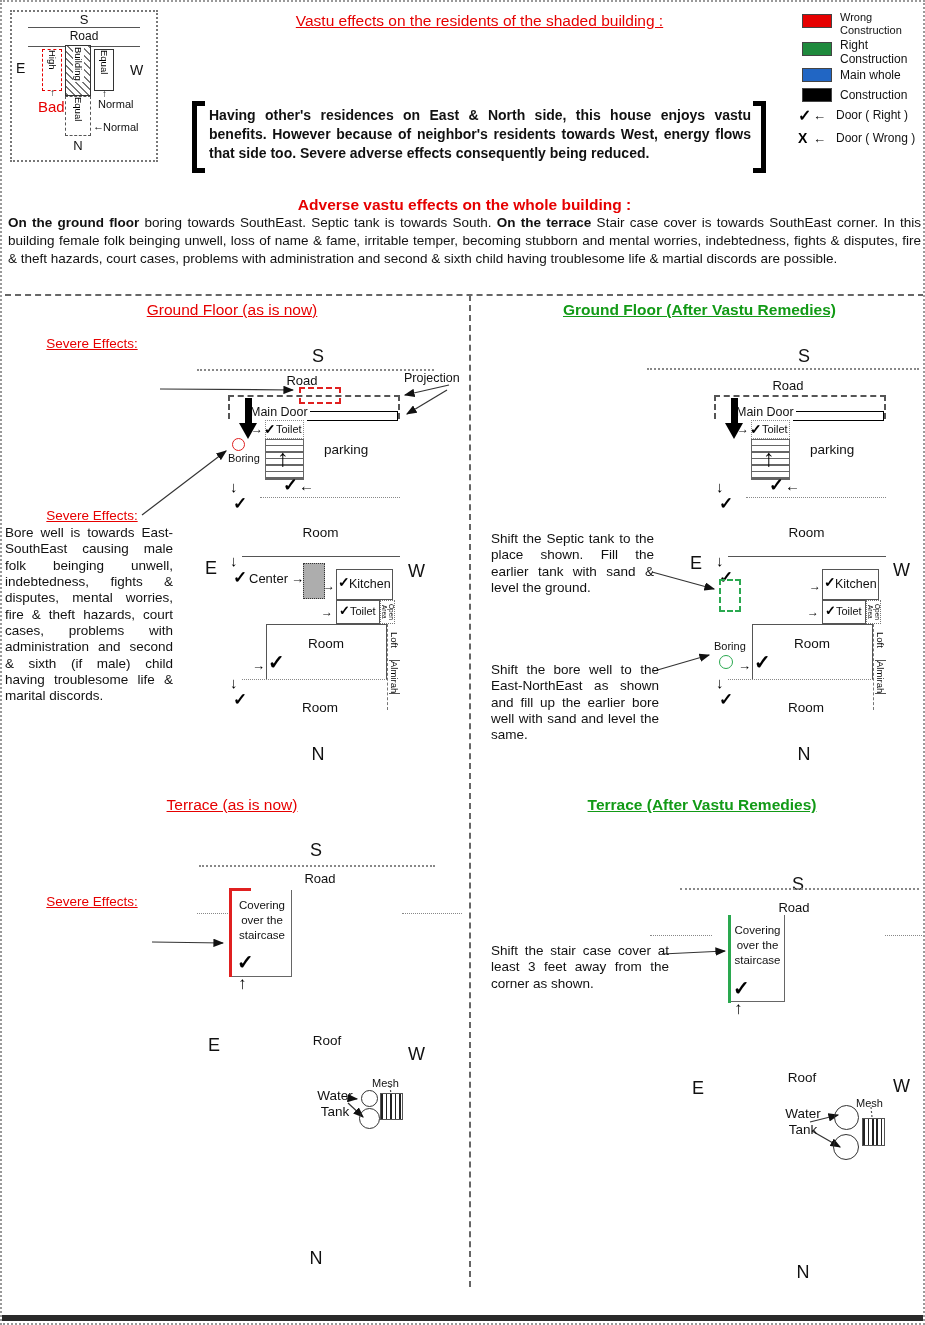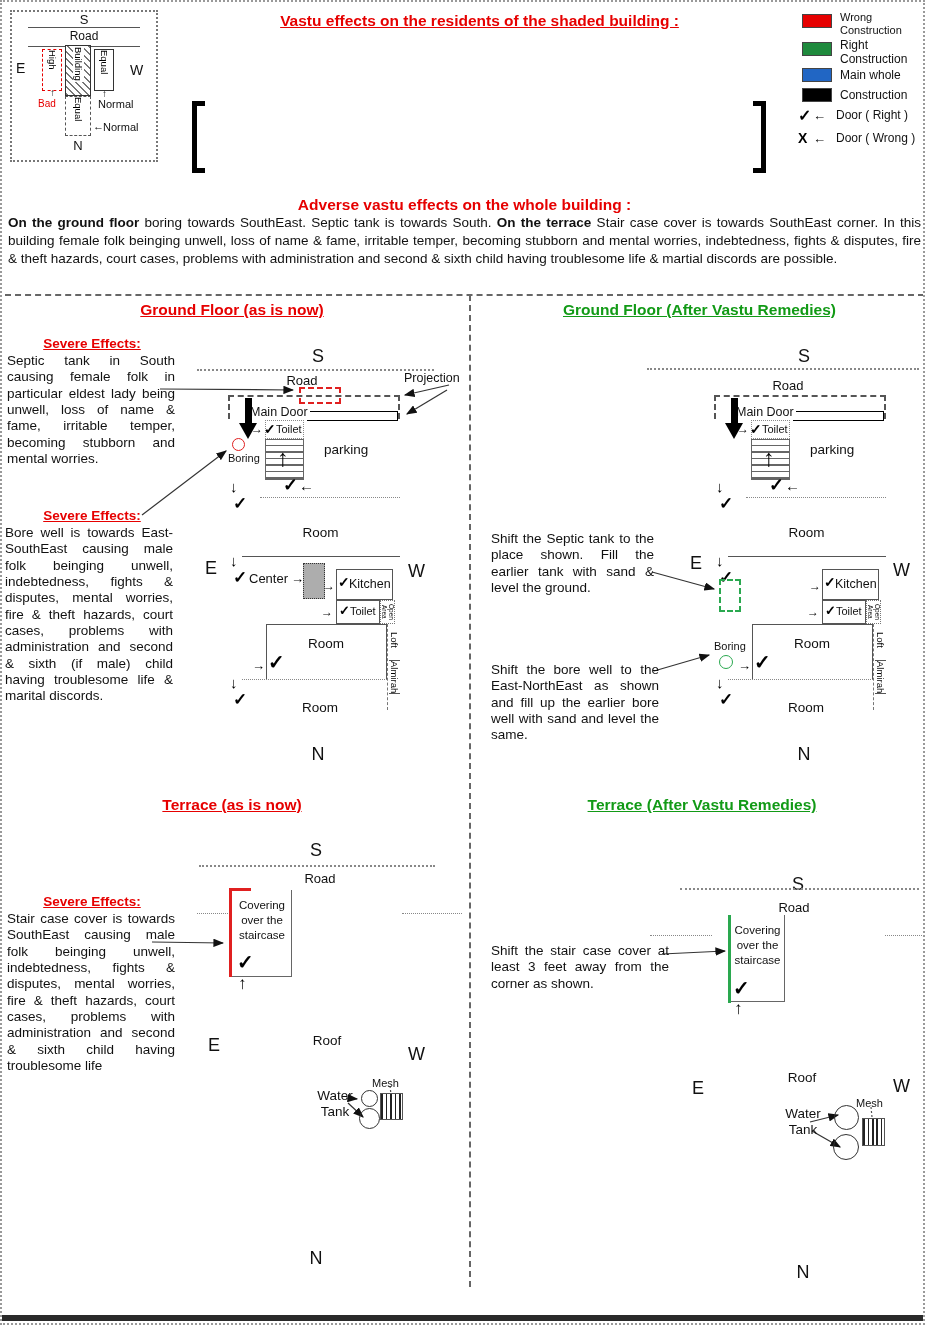--- a/index.html
+++ b/index.html
@@ -1,21 +1,21 @@
 <!DOCTYPE html>
 <html><head>
 <meta charset="utf-8">
 <style>
 *{margin:0;padding:0;box-sizing:border-box}
 body{font-family:"Liberation Sans",sans-serif;background:#fff}
 #page{position:relative;width:925px;height:1325px;background:#fff;border:2px dotted #999;overflow:hidden}
 .t{position:absolute;font-size:13.5px;color:#111;line-height:1.2}
 .jt{text-align:justify;line-height:1.21}
 .ctr{text-align:center}
-.rh{color:#e60000;font-weight:bold;text-decoration:underline}
+.rh{color:#e60000;font-weight:normal;text-decoration:underline}
 .gh{color:#129a16;font-weight:bold;text-decoration:underline}
 .cmp{position:absolute;font-size:18px;color:#111}
 .dot{position:absolute;border-top:2px dotted #888}
 .sol{position:absolute;border-top:1.5px solid #555}
 .box{position:absolute}
 .ck{position:absolute;font-weight:bold;font-size:17px;color:#000}
 .aw{position:absolute;font-weight:bold;color:#000}
 .rot{writing-mode:vertical-rl;display:inline-block}
 .stairs{position:absolute;background:repeating-linear-gradient(to bottom,#fff 0 5px,#666 5px 6.5px);border:1px solid #666}
 .mesh{position:absolute;background:repeating-linear-gradient(to right,#222 0 1.5px,#fff 1.5px 4.5px);border:1px solid #555}
@@ -67,21 +67,21 @@
     <div class="box" style="left:40px;top:47px;width:20px;height:42px;border:1.5px dashed #e60000;text-align:center">
       <span class="rot" style="font-size:9.5px">High</span>
     </div>
     <div class="hatch" style="left:63px;top:43px;width:26px;height:51px;text-align:center">
       <span class="rot" style="font-size:9.5px;background:#fff;padding:1px 0">Building</span>
     </div>
     <div class="box" style="left:92px;top:47px;width:20px;height:42px;border:1px solid #333;text-align:center">
       <span class="rot" style="font-size:9.5px">Equal</span>
     </div>
     <div class="aw" style="left:48px;top:85px;font-size:10px">↑</div>
-    <div class="t" style="left:36px;top:96px;font-size:10px;color:#e60000">Bad</div>
+    <div class="t" style="left:36px;top:96px;font-size:15px;color:#e60000">Bad</div>
     <div class="aw" style="left:100px;top:86px;font-size:10px">↑</div>
     <div class="t" style="left:96px;top:96px;font-size:11px">Normal</div>
     <div class="box" style="left:63px;top:94px;width:26px;height:40px;border:1.5px dashed #555;text-align:center">
       <span class="rot" style="font-size:9.5px">Equal</span>
     </div>
     <div class="aw" style="left:91px;top:118px;font-size:11px">←</div>
     <div class="t" style="left:101px;top:119px;font-size:11px">Normal</div>
     <div class="t ctr" style="left:60px;top:136px;width:32px;font-size:13px">N</div>
   </div>
 
@@ -98,29 +98,29 @@
     <div class="t" style="left:838px;top:86px;width:85px;font-size:12px">Construction</div>
     <div class="ck" style="left:796px;top:104px;font-size:16px">✓</div>
     <div class="aw" style="left:811px;top:106px;font-size:13px">←</div>
     <div class="t" style="left:834px;top:106px;width:90px;font-size:12px">Door ( Right )</div>
     <div class="aw" style="left:796px;top:128px;font-size:14px">X</div>
     <div class="aw" style="left:811px;top:129px;font-size:13px">←</div>
     <div class="t" style="left:834px;top:129px;width:95px;font-size:12px">Door ( Wrong )</div>
   </div>
 
   <div class="box" style="left:190px;top:99px;width:13px;height:72px;border-left:5px solid #000;border-top:5px solid #000;border-bottom:5px solid #000"></div>
+  <div class="t jt" style="left:207px;top:104px;width:542px;font-size:14px;font-weight:bold;line-height:1.35">Having other's residences on East &amp; North side, this house enjoys vastu benefits. However because of neighbor's residents towards West, energy flows that side too. Severe adverse effects consequently being reduced.</div>
   <div class="box" style="left:751px;top:99px;width:13px;height:72px;border-right:5px solid #000;border-top:5px solid #000;border-bottom:5px solid #000"></div>
 
   <div class="t ctr" style="left:0;top:194px;width:925px;font-size:15.5px;font-weight:bold;color:#e60000"><span>Adverse vastu effects on the whole building :</span></div>
   <div class="t jt" style="left:6px;top:212px;width:913px;line-height:1.33"><b>On the ground floor</b><span> boring towards SouthEast. Septic tank is towards South. </span><b>On the terrace</b><span> Stair case cover is towards SouthEast corner. In this building female folk beinging unwell, loss of name &amp; fame, irritable temper, becoming stubborn and mental worries, indebtedness, fights &amp; disputes, fire &amp; theft hazards, court cases, problems with administration and second &amp; sixth child having troublesome life &amp; martial discords are possible.</span></div>
 
   <div style="position:absolute;inset:0">
     <div class="t ctr rh" style="left:30px;top:299px;width:400px;font-size:15.5px">Ground Floor (as is now)</div>
     <div class="t ctr rh" style="left:10px;top:334px;width:160px;font-size:13.5px">Severe Effects:</div>
-    <div class="t jt" style="left:5px;top:351px;width:168px">Septic tank in South causing female folk in particular eldest lady being unwell, loss of name &amp; fame, irritable temper, becoming stubborn and mental worries.</div>
     <div class="t ctr rh" style="left:10px;top:506px;width:160px;font-size:13.5px">Severe Effects:</div>
     <div class="t jt" style="left:3px;top:523px;width:168px">Bore well is towards East-SouthEast causing male folk beinging unwell, indebtedness, fights &amp; disputes, mental worries, fire &amp; theft hazards, court cases, problems with administration and second &amp; sixth (if male) child having troublesome life &amp; marital discords.</div>
 
     <div class="cmp" style="left:296px;top:344px;width:40px;text-align:center">S</div>
     <div class="dot" style="left:195px;top:367px;width:237px"></div>
     <div class="t ctr" style="left:270px;top:371px;width:60px;font-size:13px">Road</div>
     <div class="box" style="left:297px;top:385px;width:42px;height:17px;border:2px dashed #e02020"></div>
     <div class="t" style="left:402px;top:369px;width:60px;font-size:12.5px">Projection</div>
     <div class="box" style="left:226px;top:393px;width:172px;height:24px;border:2px dashed #555;border-bottom:none"></div>
     <div class="box blue" style="left:226px;top:416px;width:172px;height:324px;border-color:#5aa7e0"></div>
@@ -234,21 +234,20 @@
     <div class="ck" style="left:717px;top:687px">✓</div>
     <div class="t ctr" style="left:779px;top:698px;width:50px">Room</div>
     <div class="cmp" style="left:782px;top:742px;width:40px;text-align:center">N</div>
     <div class="cmp" style="left:688px;top:551px">E</div>
     <div class="cmp" style="left:891px;top:558px">W</div>
   </div>
 
   <div style="position:absolute;inset:0">
     <div class="t ctr rh" style="left:60px;top:794px;width:340px;font-size:15.5px">Terrace (as is now)</div>
     <div class="t ctr rh" style="left:10px;top:892px;width:160px;font-size:13.5px">Severe Effects:</div>
-    <div class="t jt" style="left:5px;top:909px;width:168px">Stair case cover is towards SouthEast causing male folk beinging unwell, indebtedness, fights &amp; disputes, mental worries, fire &amp; theft hazards, court cases, problems with administration and second &amp; sixth child having troublesome life</div>
 
     <div class="cmp" style="left:294px;top:838px;width:40px;text-align:center">S</div>
     <div class="dot" style="left:197px;top:863px;width:236px"></div>
     <div class="t ctr" style="left:288px;top:869px;width:60px;font-size:13px">Road</div>
     <div class="box blue" style="left:228px;top:888px;width:172px;height:358px;border-color:#5aa7e0"></div>
     <div class="dot" style="left:195px;top:911px;width:33px;border-top-width:1.5px"></div>
     <div class="dot" style="left:400px;top:911px;width:60px;border-top-width:1.5px"></div>
     <div class="box" style="left:228px;top:888px;width:62px;height:87px;border-right:1.5px solid #666;border-bottom:1.5px solid #666"></div>
     <div class="box" style="left:227px;top:887px;width:3px;height:88px;background:#e02020"></div>
     <div class="box" style="left:227px;top:886px;width:22px;height:3px;background:#e02020"></div>

